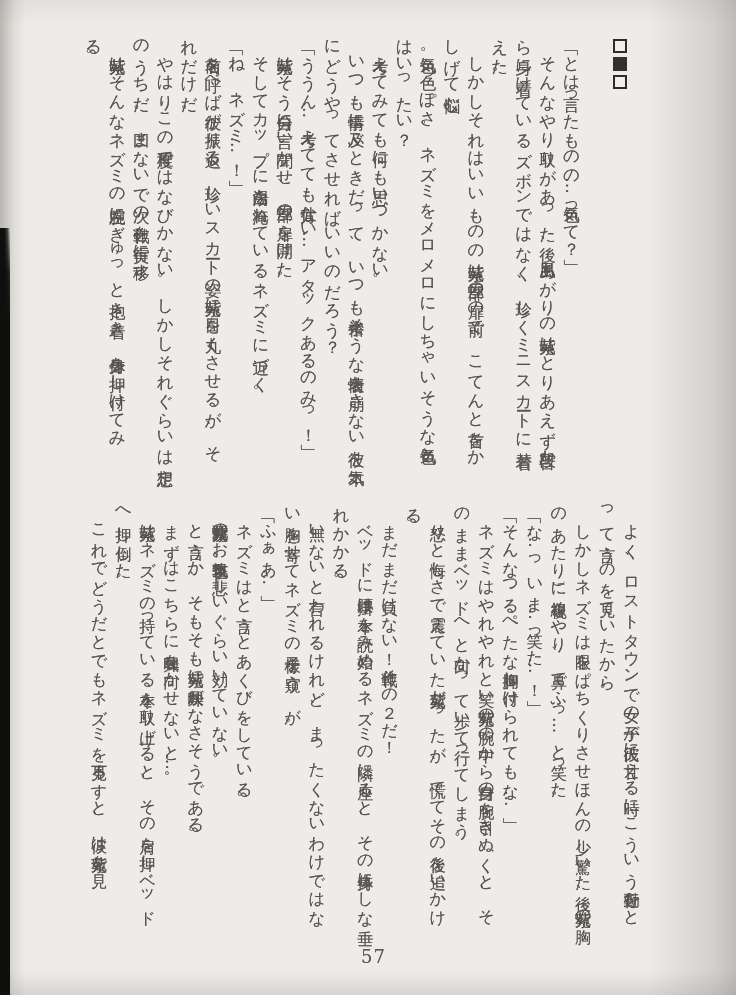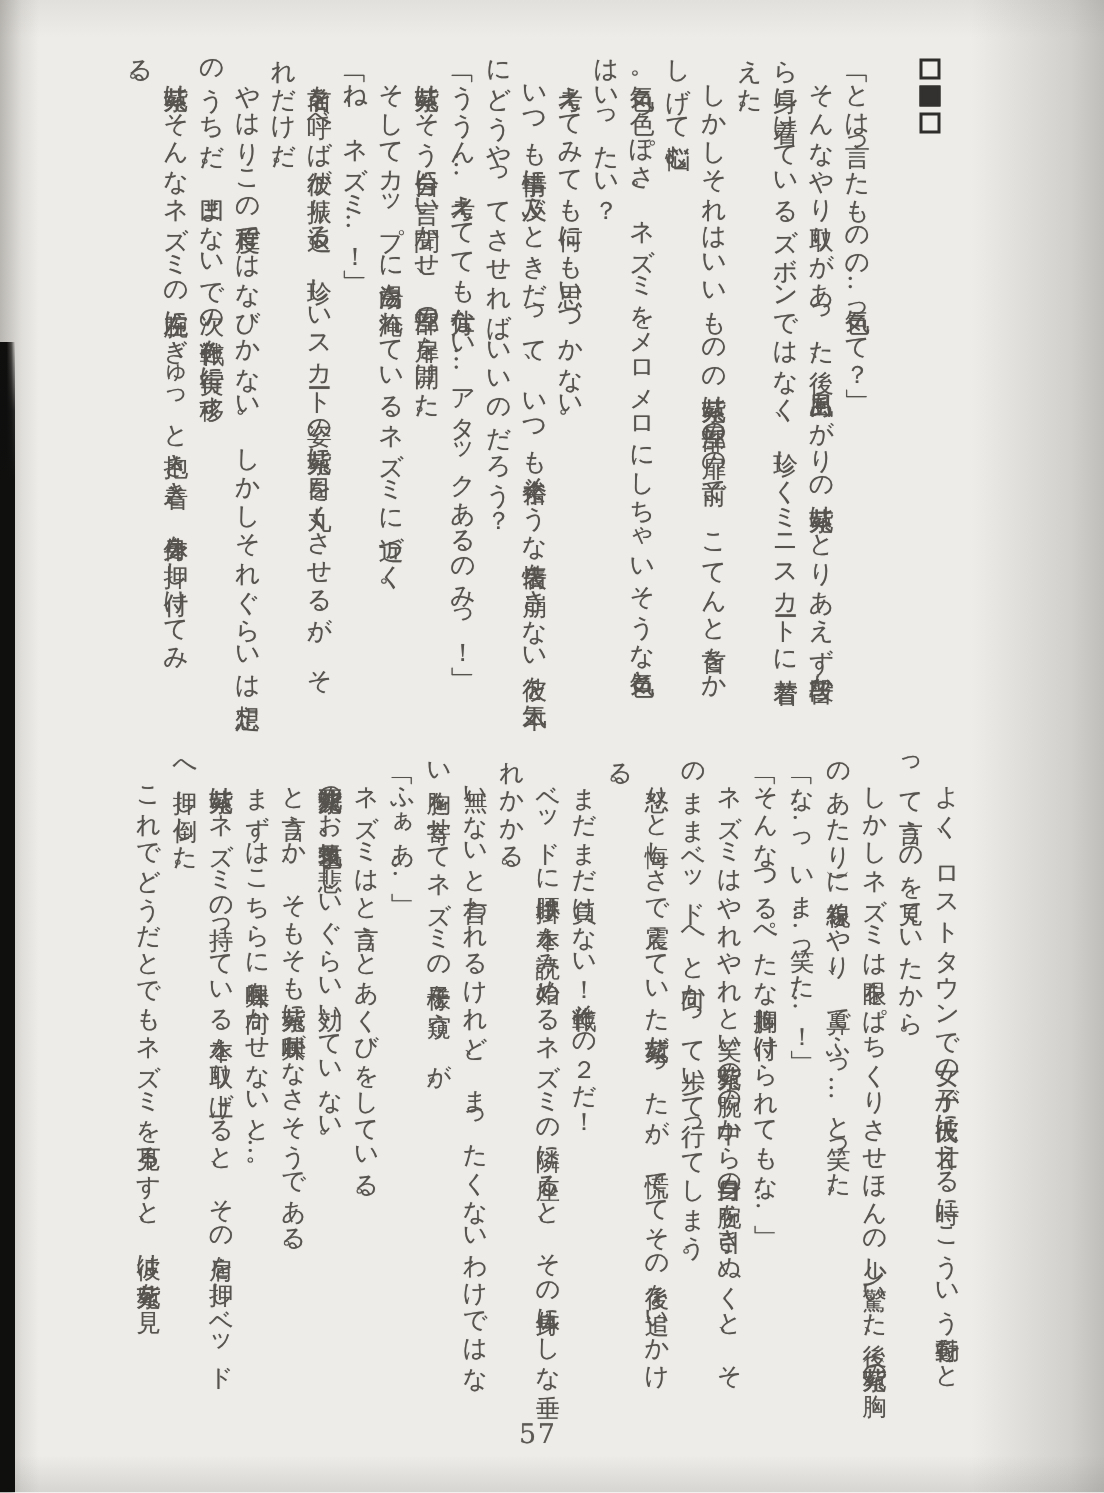--- a/index.html
+++ b/index.html
@@ -46,21 +46,21 @@
     width:556px;height:430px;
     font-size:16.5px;line-height:23.9px;
   }
   .lower{
     top:497px;right:93px;
     width:600px;height:422px;
     font-size:16.2px;line-height:24.2px;
   }
   .page-number{
     position:absolute;top:946px;left:346px;width:40px;
-    text-align:left;
+    text-align:right;
     font-size:18px;color:#5b5854;letter-spacing:1px;
     text-shadow:0 0 0.5px rgba(91,88,84,0.5);
   }
 </style>
 </head>
 <body>
 
 <div class="page">
 
   <div class="edge-soft"></div>

